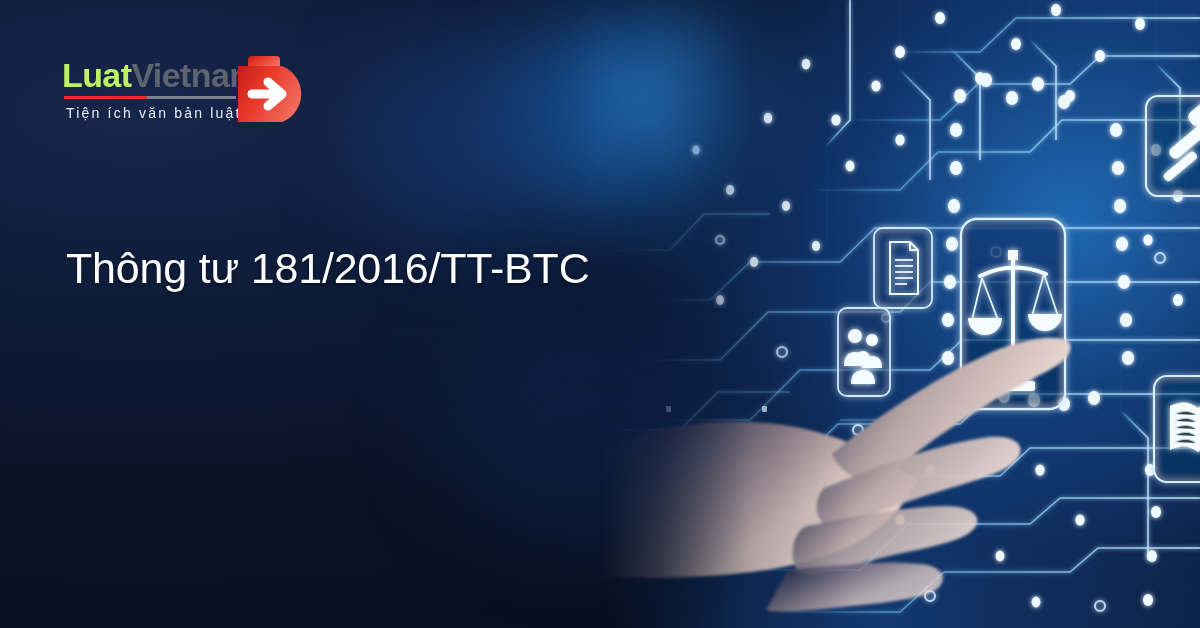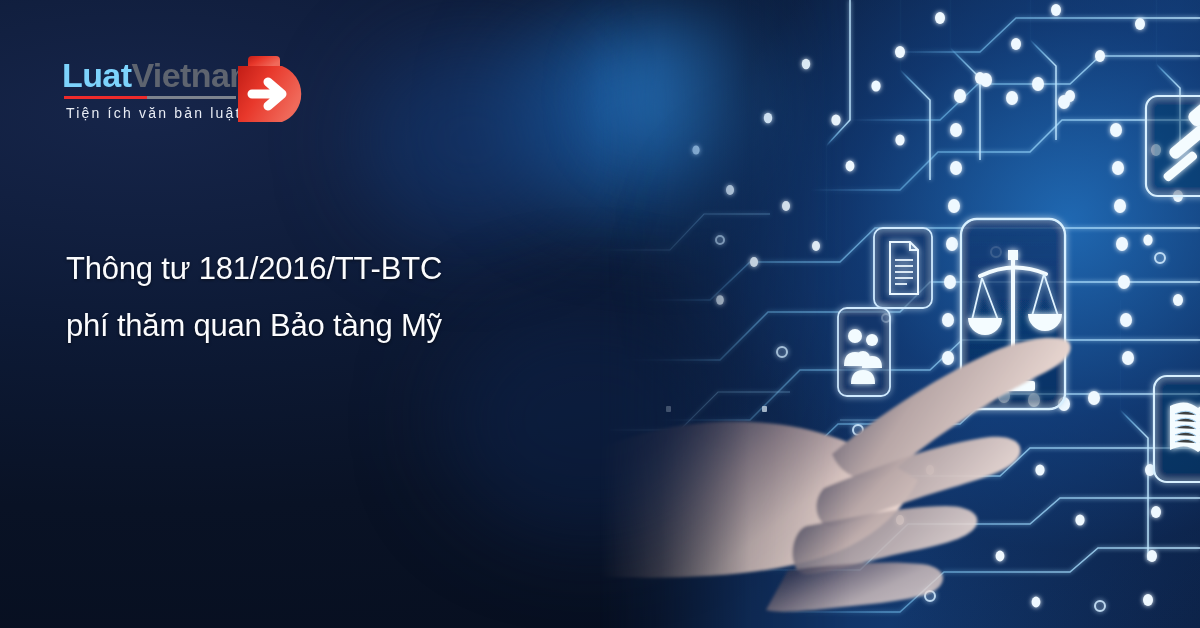--- a/index.html
+++ b/index.html
@@ -53,37 +53,37 @@
   .hand{position:absolute;left:0;top:330px;width:560px;height:300px;}
 
   
   .logo{position:absolute;left:62px;top:58px;width:250px;height:82px;}
   .logo-word{
     position:relative;
     font-size:34px;font-weight:bold;line-height:1;
     letter-spacing:-0.6px;
     white-space:nowrap;
   }
-  .logo-luat{color:#7dd3fc;}
+  .logo-luat{color:#bef264;}
   .logo-viet{color:#5e646f;}
   .logo-rule{
     position:absolute;left:2px;top:38px;width:172px;height:3px;
     background:linear-gradient(to right,#ee2b2b 0 48%,#7d838e 48% 100%);
   }
   .logo-tag{
     position:absolute;left:4px;top:47px;
     color:#e9edf5;font-size:14px;letter-spacing:2.2px;white-space:nowrap;
   }
   .logo-badge{position:absolute;left:172px;top:-6px;width:82px;height:74px;}
 
   
   .headline{
     position:absolute;left:66px;top:240px;width:620px;
     color:#fbfcfe;
-    font-size:31px;line-height:57px;font-weight:400;
+    font-size:43px;line-height:57px;font-weight:400;
     letter-spacing:-.2px;
     text-shadow:0 1px 3px rgba(0,0,0,.55);
   }
   .headline .ln{display:block;}
 </style>
 </head>
 <body>
 
 <div class="banner">
 
@@ -395,16 +395,15 @@
         </defs>
         <path d="M18 4 h24 a4 4 0 0 1 4 4 v6 h-32 v-6 a4 4 0 0 1 4 -4 z" fill="url(#redg)"></path>
         <path d="M4 14 h44 a30 30 0 0 1 0 56 h-44 z" fill="url(#redg)"></path>
         <path d="M18 42 h26 M34 30 L48 42 L34 54" fill="none" stroke="#ffffff" stroke-width="9" stroke-linecap="round" stroke-linejoin="round"></path>
       </svg>
     </div>
   </div>
 
   <div class="headline">
     <span class="ln">Thông tư 181/2016/TT-BTC</span>
-    <span class="ln">phí thăm quan Bảo tàng Mỹ</span>
   </div>
 
 </div>
 
 </body></html>

